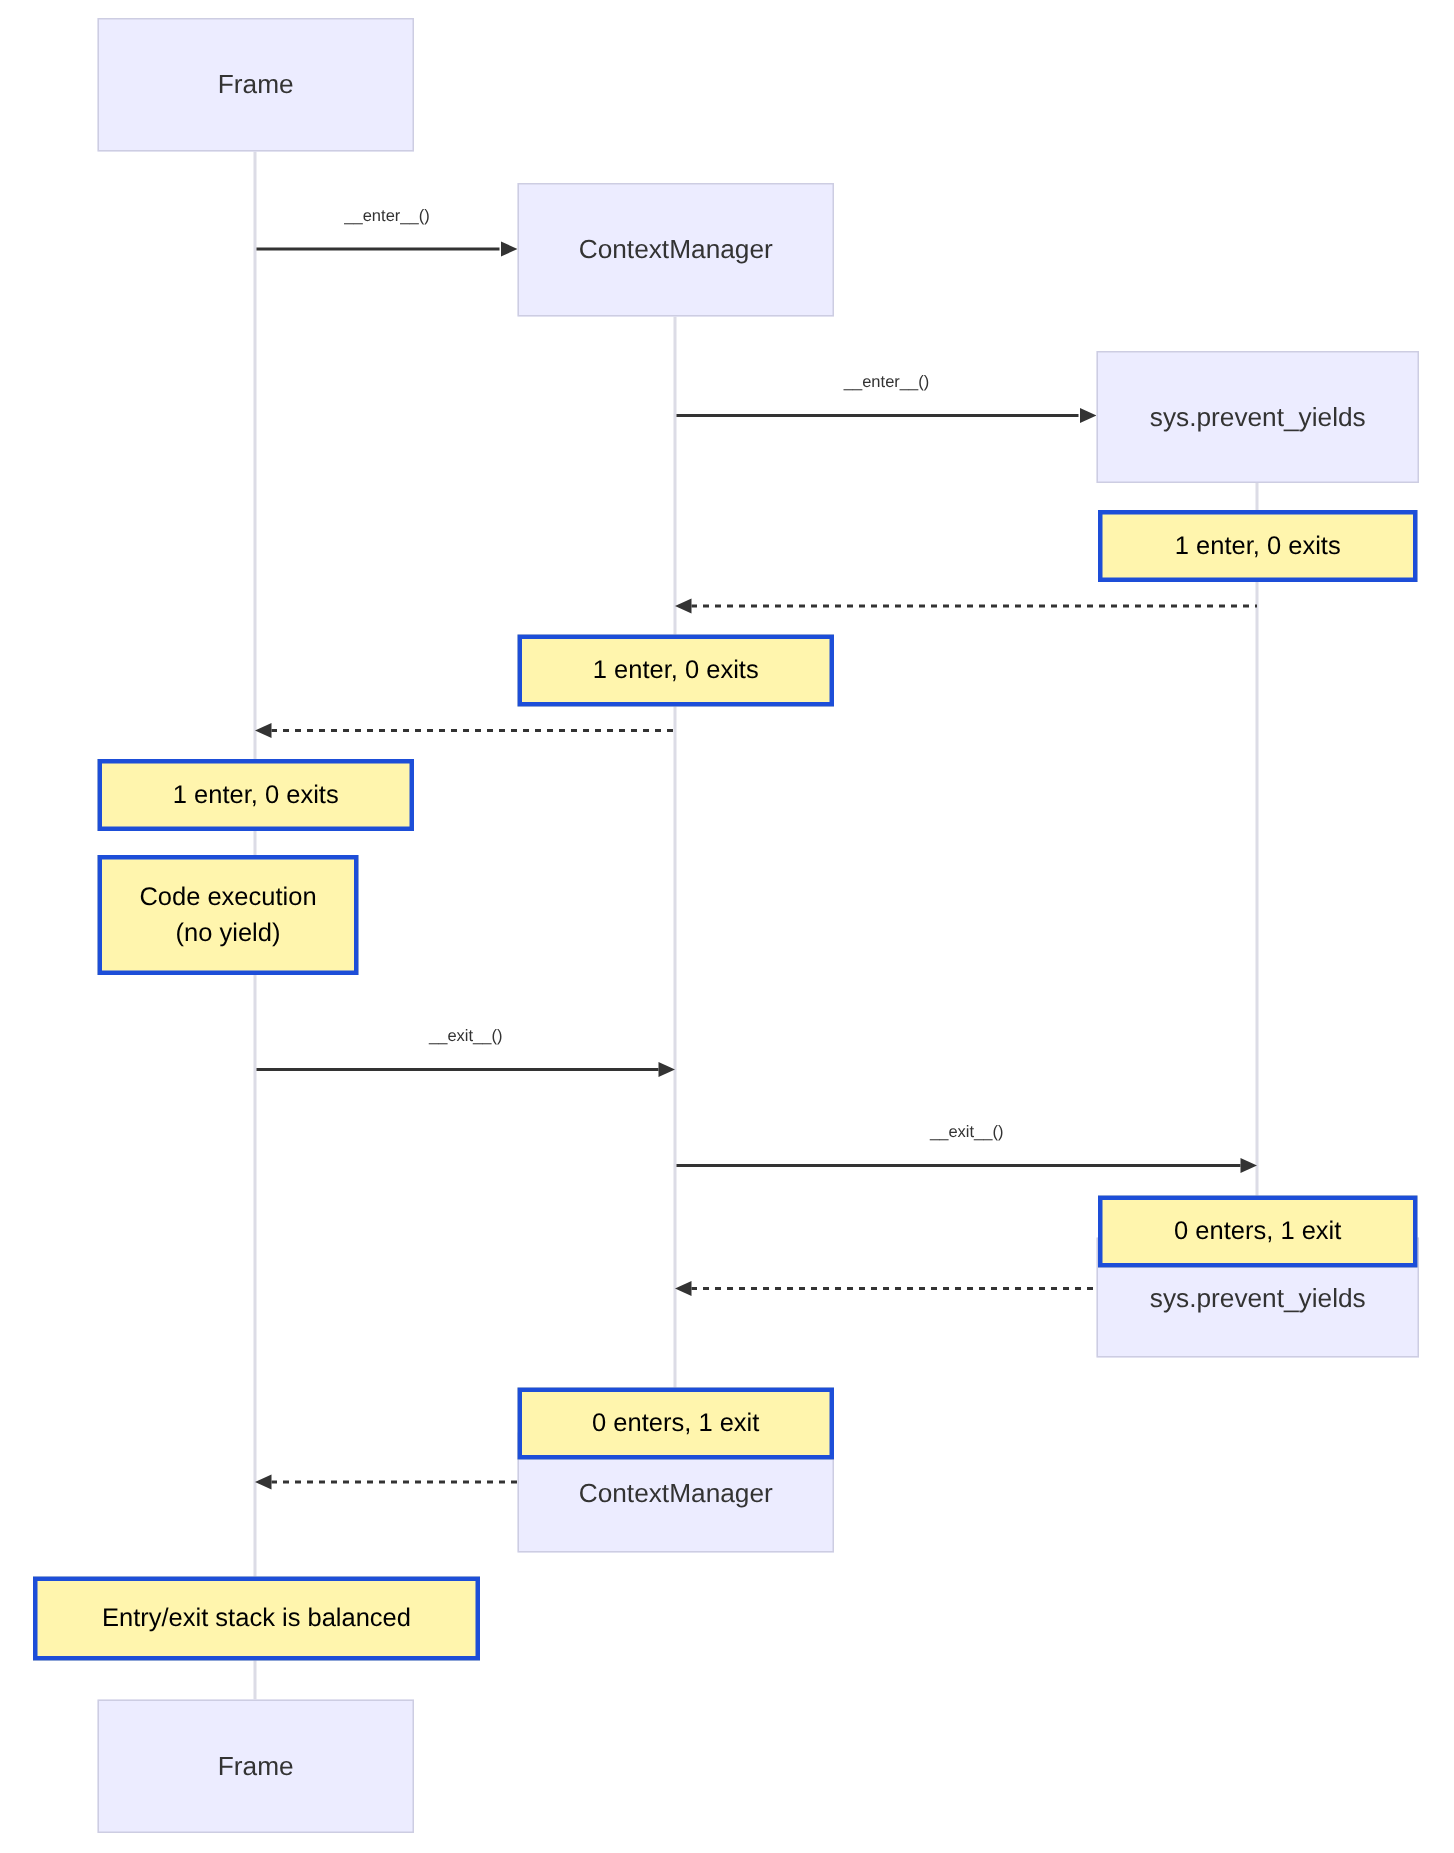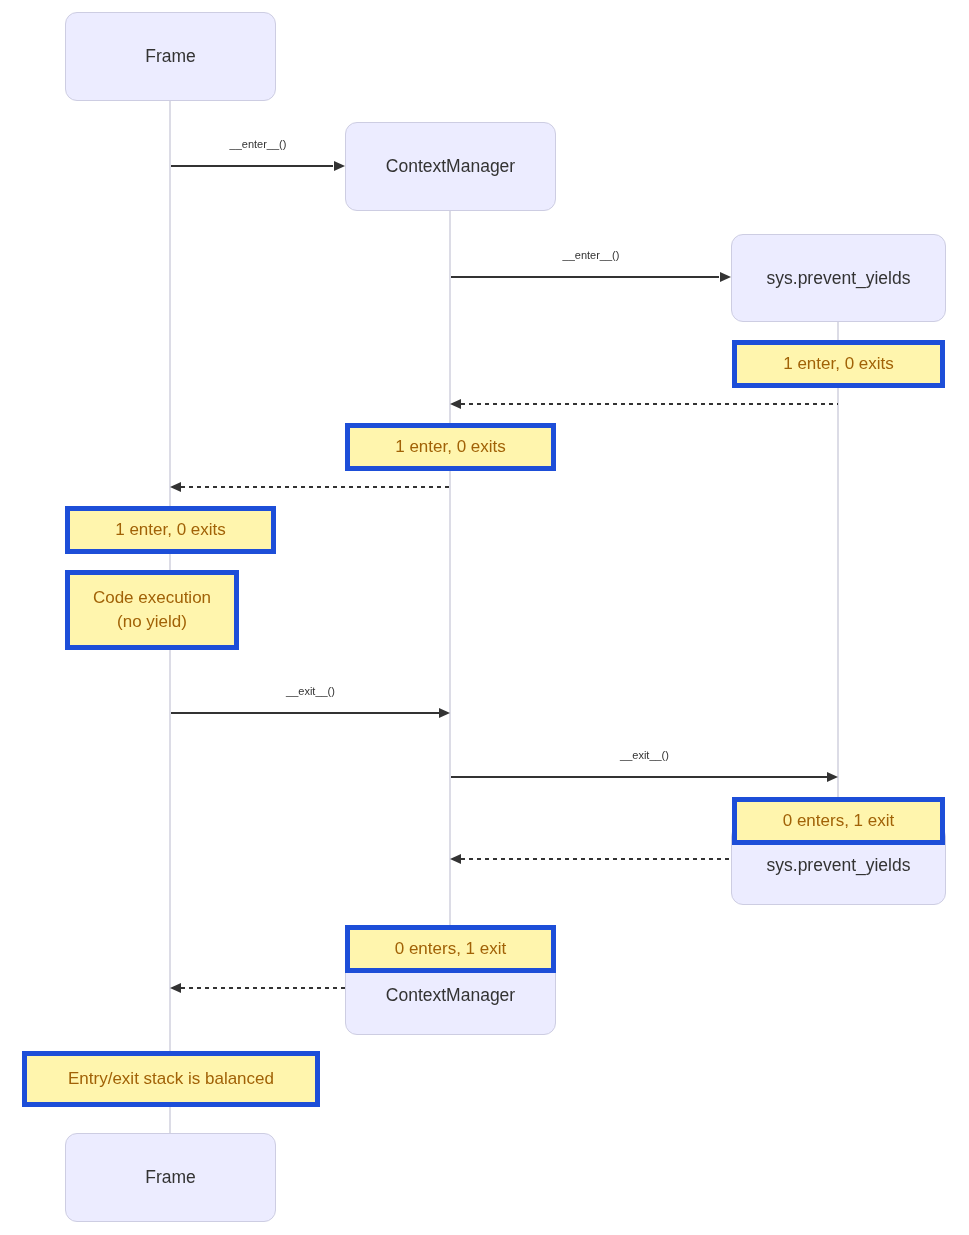--- a/index.html
+++ b/index.html
@@ -1,30 +1,30 @@
 <!DOCTYPE html>
 <html><head>
 <meta charset="utf-8">
 <style>
   * { margin:0; padding:0; box-sizing:border-box; }
   html,body { background:#ffffff; }
   body { font-family:"Liberation Sans", sans-serif; color:#333333; }
   .canvas { position:relative; width:969px; height:1235px; background:#ffffff; overflow:hidden; }
 
   .participant {
-    position:absolute; background:#ECECFF; border:1px solid #CDCDE2; border-radius:12px;
+    position:absolute; background:#ECECFF; border:1px solid #CDCDE2; border-radius:0;
     display:flex; align-items:center; justify-content:center;
     font-size:17.5px; color:#333; z-index:2;
   }
   .lifeline { position:absolute; width:2px; background:#DCDCE6; z-index:0; }
 
   .note {
-    position:absolute; background:#FFF5AD; border:5px solid #1d4ed8;
+    position:absolute; background:#FFF5AD; border:3px solid #1d4ed8;
     display:flex; align-items:center; justify-content:center;
-    font-size:17px; color:#a16207; text-align:center; white-space:pre-line;
+    font-size:17px; color:#000000; text-align:center; white-space:pre-line;
     line-height:1.4; z-index:3;
   }
 
   .msg-line { position:absolute; height:2px; background:#333333; z-index:1; }
   .msg-line.dashed {
     background: repeating-linear-gradient(90deg, #333333 0 4px, transparent 4px 8px);
   }
   .arr-r {
     position:absolute; width:0; height:0; z-index:1;
     border-top:5px solid transparent; border-bottom:5px solid transparent;

